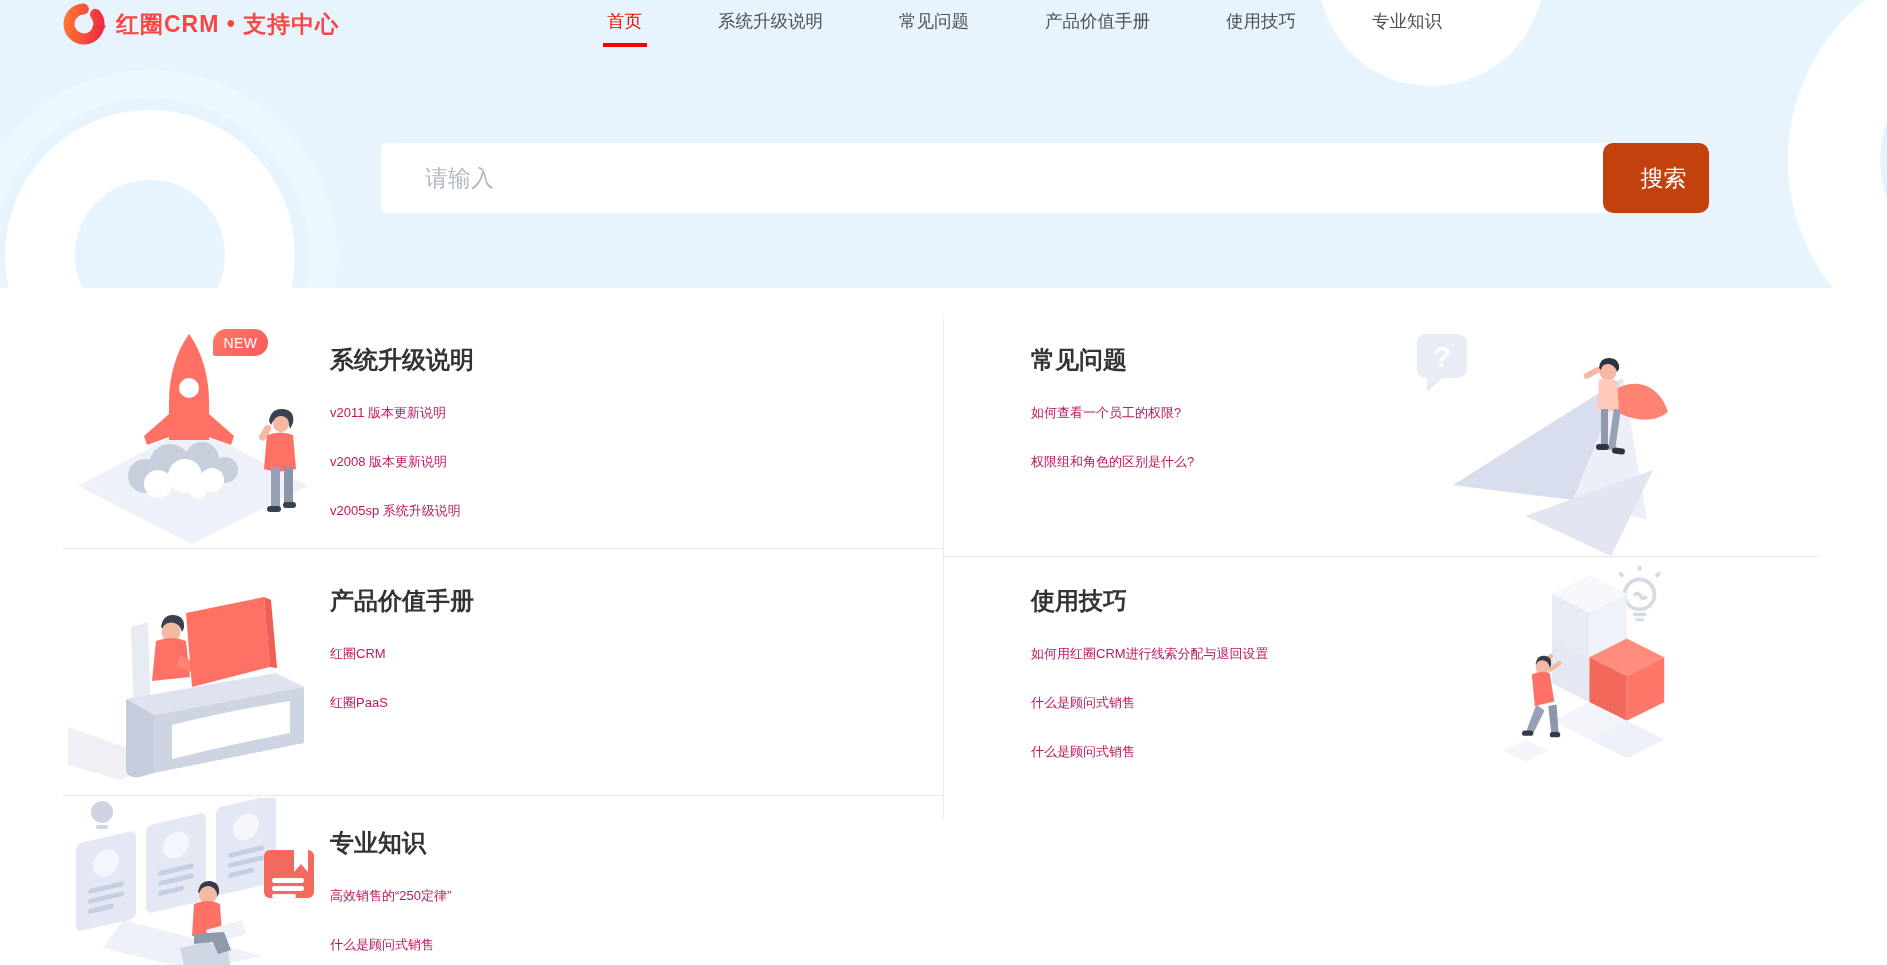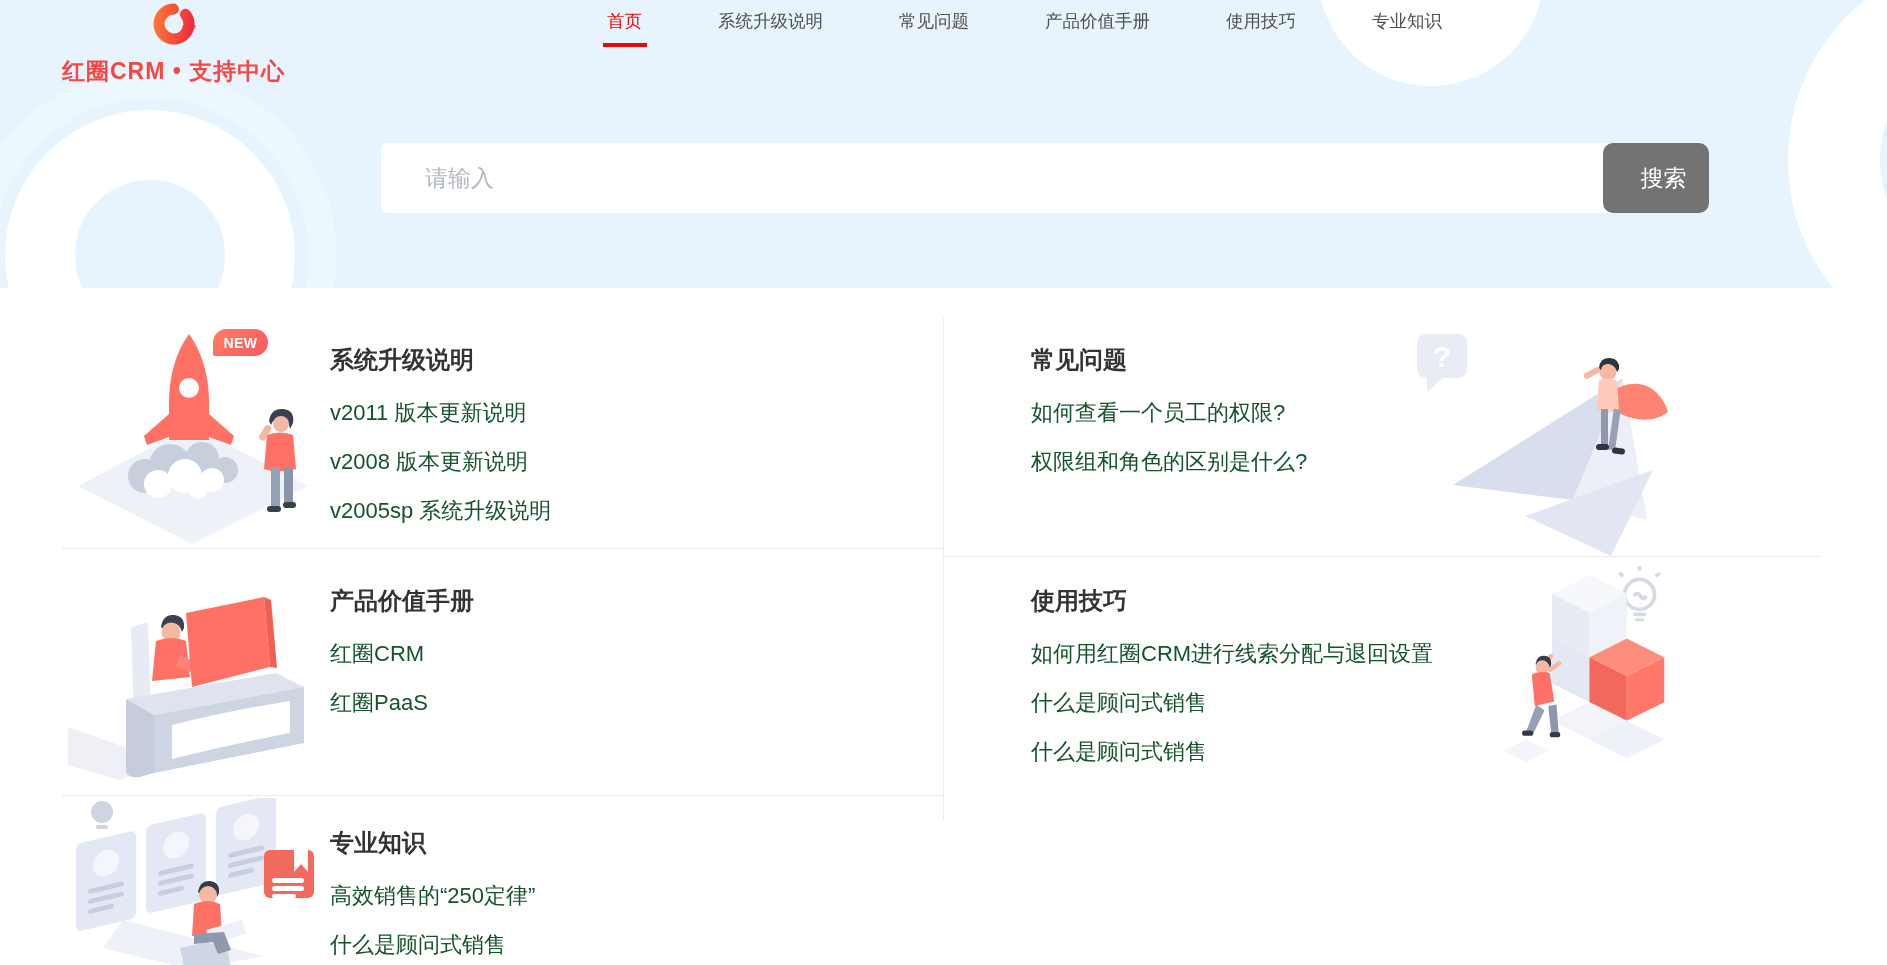--- a/index.html
+++ b/index.html
@@ -10,60 +10,60 @@
   
   .hero { position:absolute; left:0; top:0; width:1887px; height:288px; background:#e7f4fe; overflow:hidden; }
   .deco { position:absolute; border-radius:50%; }
   .ring-halo { left:-35px; top:70px; width:372px; height:372px; border:28px solid rgba(255,255,255,.28); }
   .ring-left { left:5px; top:110px; width:290px; height:290px; border:70px solid #ffffff; }
   .circle-top { left:1318px; top:-140px; width:226px; height:226px; background:#ffffff; }
   .ring-right { left:1788px; top:-45px; width:410px; height:410px; border:92px solid #ffffff; }
 
   
   .header { position:absolute; left:0; top:0; width:1887px; height:62px; }
-  .logo { position:absolute; left:62px; top:2px; display:flex; align-items:center; gap:10px; cursor:pointer;flex-direction:column; }
+  .logo { position:absolute; left:62px; top:2px; display:flex; align-items:center; gap:10px; cursor:pointer; }
   .logo-text { font-size:23px; font-weight:bold; color:#fa4545; letter-spacing:1px; }
   .nav { position:absolute; left:607px; top:0; display:flex; gap:76px; }
   .nav-item { position:relative; padding:9px 0 24px; font-size:17.5px; color:#4f4f4f; cursor:pointer; white-space:nowrap; }
   .nav-item.active { color:#f70000; }
   .nav-item.active::after { content:""; position:absolute; left:50%; transform:translateX(-50%); bottom:10px; width:44px; height:4px; background:#f70000; }
 
   
   .search { position:absolute; left:381px; top:143px; width:1328px; height:70px; display:flex; }
   .search input { flex:1; border:none; outline:none; background:#fff; border-radius:6px 0 0 6px; padding:0 20px 0 44px; font-size:23px; color:#333; font-family:inherit; }
   .search input::placeholder { color:#b4bac3; }
-  .search button { width:106px; margin-left:-8px; border:none; background:#737373; color:#fff; font-size:23px; border-radius:10px; cursor:pointer; font-family:inherit;padding-left:15px; }
+  .search button { width:106px; margin-left:-8px; border:none; background:#c2410c; color:#fff; font-size:23px; border-radius:10px; cursor:pointer; font-family:inherit;padding-left:15px; }
 
   
   .v-divider { position:absolute; left:943px; top:318px; width:1px; height:502px; background:#ececec; }
   .dot-div { position:absolute; height:0; border-top:1px dotted #d8d8d8; }
   #div-l1 { left:63px; top:548px; width:880px; }
   #div-l2 { left:63px; top:795px; width:880px; }
   #div-r1 { left:943px; top:556px; width:877px; }
 
   .sec-text { position:absolute; }
   .sec-title { font-size:24px; font-weight:600; color:#333; line-height:30px; cursor:pointer; }
-  .sec-links a { display:block; margin-top:29px; font-size:22px; line-height:20px; color:#14532d; text-decoration:none; cursor:pointer; }
+  .sec-links a { display:block; margin-top:29px; font-size:13px; line-height:20px; color:#be185d; text-decoration:none; cursor:pointer; }
   .sec-links a:first-child { margin-top:28px; }
   .sec-links a.two-line { line-height:22px; }
   #txt-upgrade { left:330px; top:345px; }
   #txt-faq { left:1031px; top:345px; width:385px; }
   #txt-value { left:330px; top:586px; }
   #txt-tips { left:1031px; top:586px; width:540px; }
   #txt-knowledge { left:330px; top:828px; }
 
   .illo { position:absolute; }
   #illo-rocket { left:70px; top:318px; }
   #illo-plane { left:1415px; top:320px; }
   #illo-desk { left:68px; top:575px; }
   #illo-cubes { left:1436px; top:566px; }
   #illo-docs { left:68px; top:798px; }
 
   .badge-new { position:absolute; left:213px; top:329px; width:55px; height:27px; display:flex; align-items:center; justify-content:center;
-    background:linear-gradient(135deg,#ff7b64,#f8595f); color:#fff; font-size:14px; font-weight:bold; letter-spacing:.5px;
+    background:linear-gradient(135deg,#ff7b64,#f8595f); color:#fff; font-size:14px; font-weight:normal; letter-spacing:.5px;
     border-radius:14px 14px 14px 2px; }
 </style>
 </head>
 <body>
 
 <div class="page">
 
   <div class="hero">
     <div class="deco ring-halo"></div>
     <div class="deco ring-left"></div>

